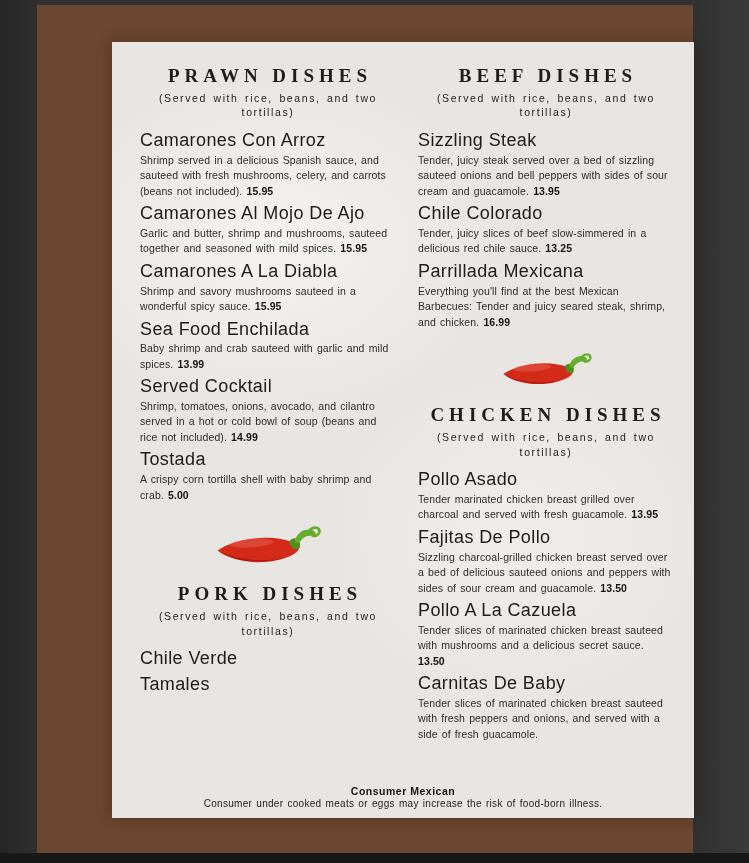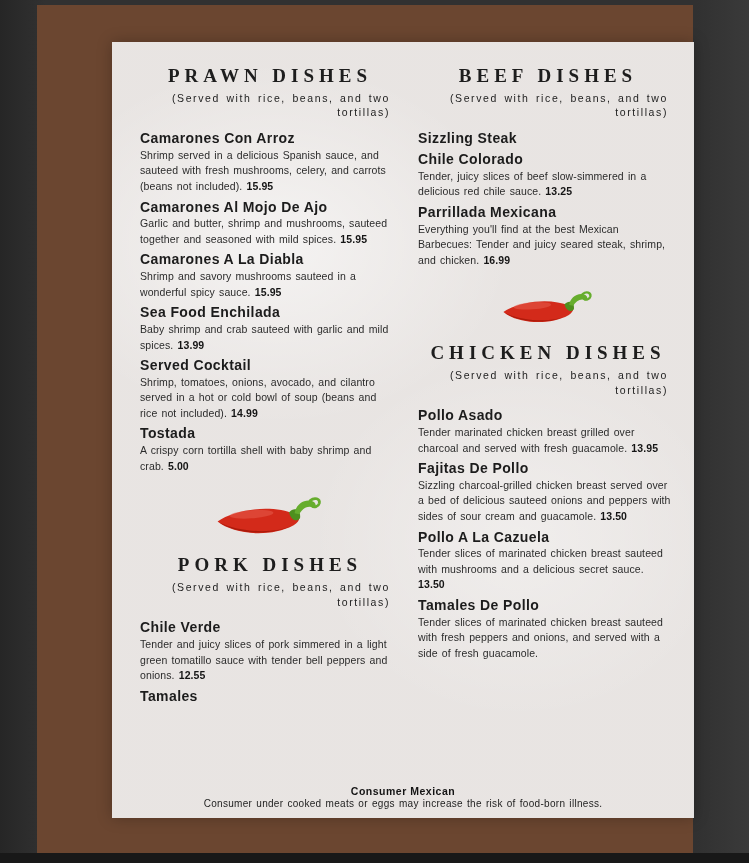--- a/index.html
+++ b/index.html
@@ -43,24 +43,24 @@
   }
   .cols{display:flex;gap:22px;padding:22px 20px 0 28px;height:700px;overflow:hidden;}
   .col{flex:0 0 256px;width:256px;}
 
   .section-title{
     font-family:"Liberation Serif", serif;font-weight:700;font-size:19px;line-height:1.25;
     letter-spacing:5px;text-indent:4px;text-align:center;color:#1d1d1d;margin:0;
   }
   .section-sub{
     font-size:10.5px;line-height:1.4;letter-spacing:1.6px;word-spacing:2px;
-    text-align:right;color:#222;margin:3px 0 10px;padding:0 6px;
+    text-align:center;color:#222;margin:3px 0 10px;padding:0 6px;
   }
   .item-name{
-    font-size:14px;line-height:1.2;font-weight:700;color:#1c1c1c;
+    font-size:18px;line-height:1.2;font-weight:400;color:#1c1c1c;
     letter-spacing:.4px;margin:4px 0 1px;
   }
   .item-desc{
     font-size:10.5px;line-height:1.48;color:#2b2b2b;
     letter-spacing:.1px;word-spacing:1.1px;margin:0;
   }
   .price{font-weight:700;color:#151515;}
   .chili{display:flex;justify-content:center;margin:10px 0 4px;}
   .chili.right{margin:12px 0 6px;}
   .section.lower{margin-top:14px;}
@@ -120,36 +120,36 @@
           <path d="M106,18 C111,14 117,16 116,21 C115,25 110,26 108,24" fill="none" stroke="#66ad2d" stroke-width="3" stroke-linecap="round"></path>
         </svg>
       </div>
 
       <div class="section lower">
         <h2 class="section-title">PORK DISHES</h2>
         <p class="section-sub">(Served with rice, beans, and two tortillas)</p>
 
         <div class="item">
           <h3 class="item-name">Chile Verde</h3>
-          <p class="item-desc"><span>Tender and juicy slices of pork simmered in a light green tomatillo sauce with tender bell peppers and onions.</span> <b class="price">12.55</b></p>
         </div>
         <div class="item">
           <h3 class="item-name">Tamales</h3>
           <p class="item-desc"> </p>
         </div>
       </div>
     </div>
 
     <div class="col">
       <div class="section">
         <h2 class="section-title">BEEF DISHES</h2>
         <p class="section-sub">(Served with rice, beans, and two tortillas)</p>
 
         <div class="item">
           <h3 class="item-name">Sizzling Steak</h3>
+          <p class="item-desc"><span>Tender, juicy steak served over a bed of sizzling sauteed onions and bell peppers with sides of sour cream and guacamole.</span> <b class="price">13.95</b></p>
         </div>
         <div class="item">
           <h3 class="item-name">Chile Colorado</h3>
           <p class="item-desc"><span>Tender, juicy slices of beef slow-simmered in a delicious red chile sauce.</span> <b class="price">13.25</b></p>
         </div>
         <div class="item">
           <h3 class="item-name">Parrillada Mexicana</h3>
           <p class="item-desc"><span>Everything you'll find at the best Mexican Barbecues: Tender and juicy seared steak, shrimp, and chicken.</span> <b class="price">16.99</b></p>
         </div>
       </div>
@@ -175,21 +175,21 @@
         </div>
         <div class="item">
           <h3 class="item-name">Fajitas De Pollo</h3>
           <p class="item-desc"><span>Sizzling charcoal-grilled chicken breast served over a bed of delicious sauteed onions and peppers with sides of sour cream and guacamole.</span> <b class="price">13.50</b></p>
         </div>
         <div class="item">
           <h3 class="item-name">Pollo A La Cazuela</h3>
           <p class="item-desc"><span>Tender slices of marinated chicken breast sauteed with mushrooms and a delicious secret sauce.</span> <b class="price">13.50</b></p>
         </div>
         <div class="item">
-          <h3 class="item-name">Tamales De Pollo</h3>
+          <h3 class="item-name">Carnitas De Baby</h3>
           <p class="item-desc"><span>Tender slices of marinated chicken breast sauteed with fresh peppers and onions, and served with a side of fresh guacamole.</span> </p>
         </div>
 
       </div>
     </div>
 
   </div>
 
   <div class="advisory">
     <p class="adv-title">Consumer Mexican</p>

